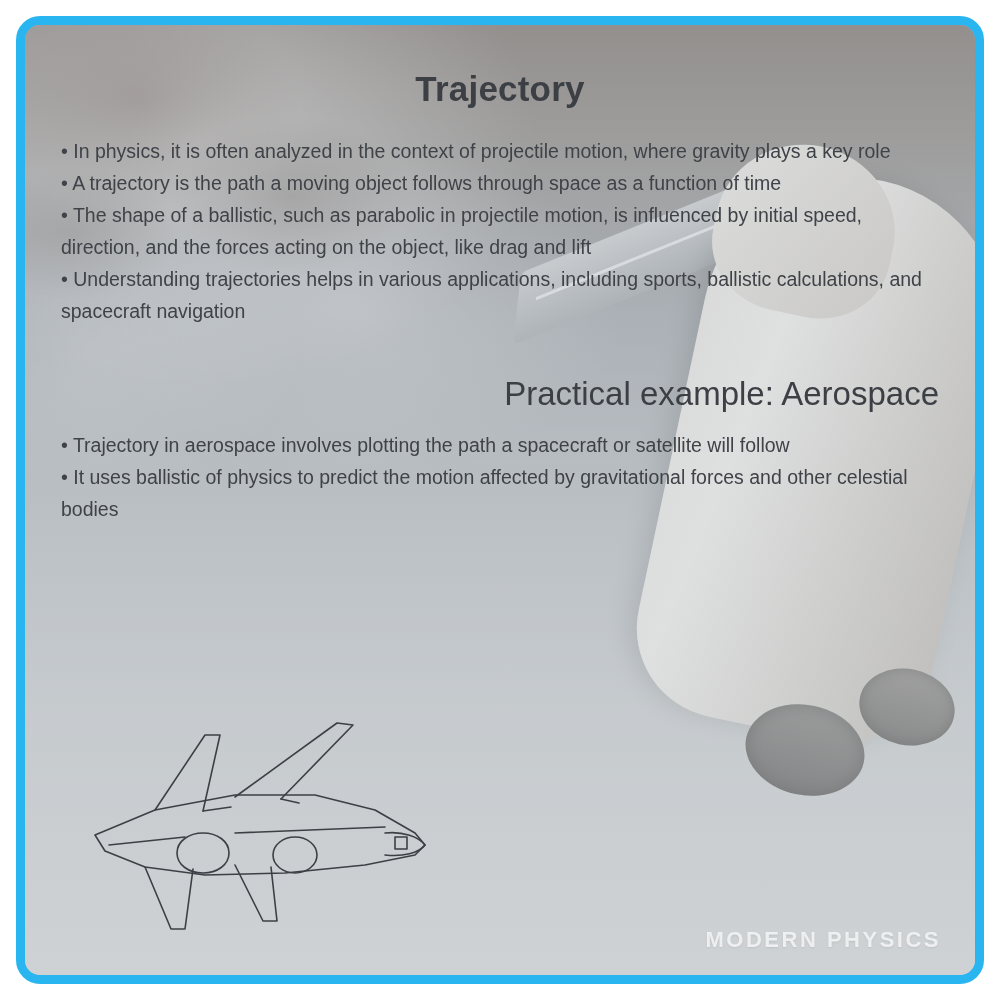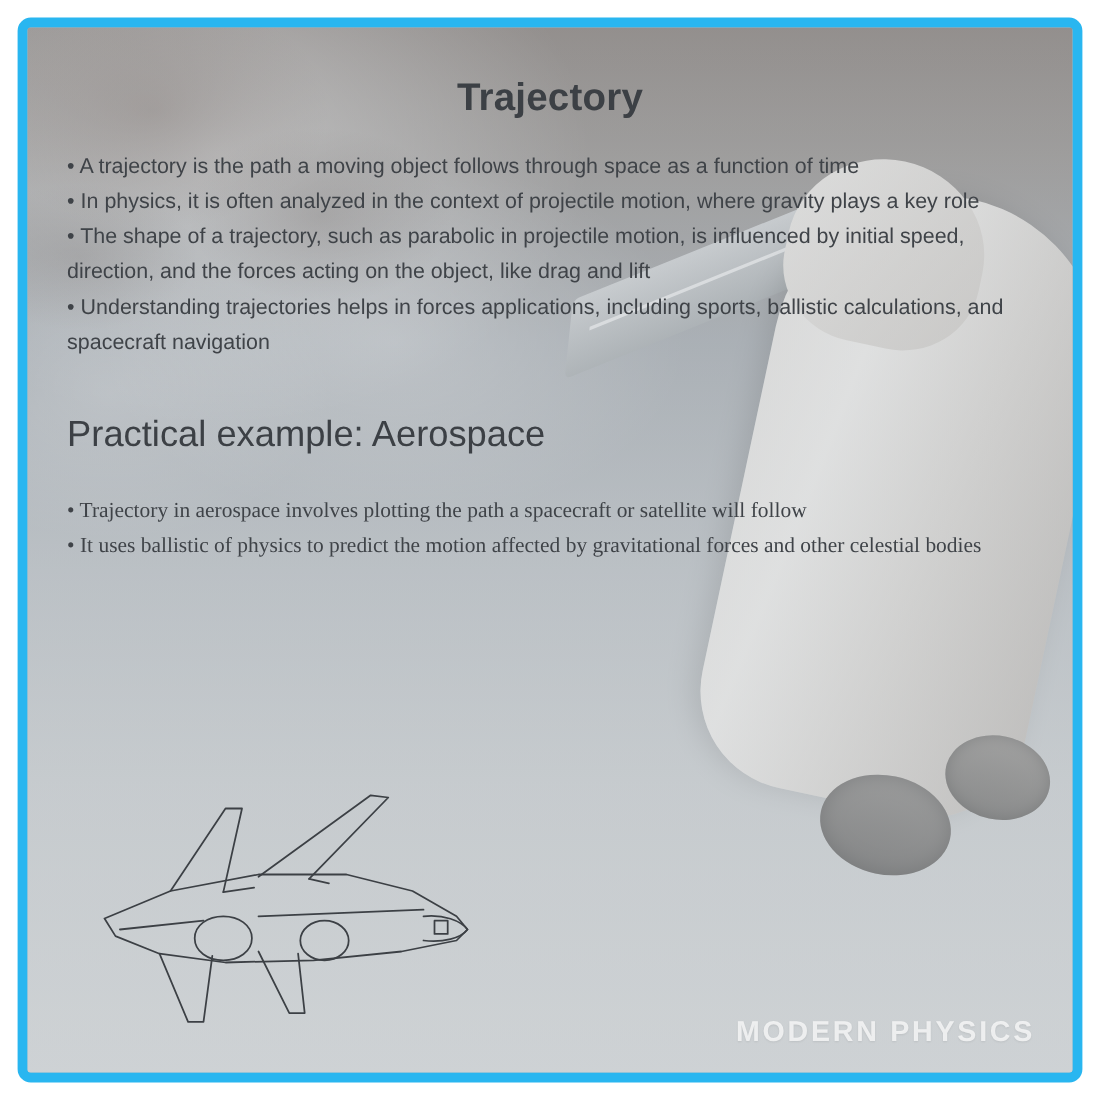--- a/index.html
+++ b/index.html
@@ -24,21 +24,21 @@
   }
 
   
   .frame {
     position: absolute;
     left: 16px;
     top: 16px;
     right: 16px;
     bottom: 16px;
     border: 9px solid #29b6f0;
-    border-radius: 12px;
+    border-radius: 24px;
     box-sizing: border-box;
     overflow: hidden;
     background: #b9c0c6;
   }
 
   
   .photo {
     position: absolute;
     inset: 0;
     background:
@@ -153,49 +153,48 @@
     margin: 14px 0 0 0;
     text-align: center;
     font-size: 35px;
     font-weight: bold;
     color: #3c4045;
     letter-spacing: 0.2px;
   }
 
   h2.subtitle {
     margin: 48px 0 0 0;
-    text-align: left;
+    text-align: right;
     font-size: 33px;
     font-weight: normal;
     color: #3c4045;
   }
 
   ul.bullets {
     list-style: none;
     margin: 26px 0 0 0;
     padding: 0;
   }
   ul.bullets li {
     font-size: 19.5px;
     line-height: 32px;
     color: #3f4348;
     margin: 0;
     padding: 0;
     text-indent: 0;
   }
   ul.bullets.second {
-    margin-top: 36px;
-    font-family: Liberation Serif, serif;
+    margin-top: 16px;
   }
 
   .watermark {
     position: absolute;
     right: 34px;
     bottom: 22px;
-    font-size: 26px;
+    font-size: 22px;
     font-weight: bold;
     letter-spacing: 2.5px;
     color: rgba(255,255,255,0.72);
     text-shadow: 0 1px 2px rgba(0,0,0,0.08);
   }
 
   .plane-sketch {
     position: absolute;
     left: 60px;
     bottom: 30px;
@@ -237,24 +236,24 @@
         <path d="M188 140 C188 130 198 122 210 122 C222 122 232 130 232 140 C232 150 222 158 210 158 C198 158 188 150 188 140 Z"></path>
         <path d="M24 130 L100 122"></path>
         <path d="M150 118 L300 112"></path>
       </g>
     </svg>
 
     <div class="content">
       <h1 class="title">Trajectory</h1>
 
       <ul class="bullets">
+        <li>• In physics, it is often analyzed in the context of projectile motion, where gravity plays a key role</li>
         <li>• A trajectory is the path a moving object follows through space as a function of time</li>
-        <li>• In physics, it is often analyzed in the context of projectile motion, where gravity plays a key role</li>
-        <li>• The shape of a trajectory, such as parabolic in projectile motion, is influenced by initial speed, direction, and the forces acting on the object, like drag and lift</li>
-        <li>• Understanding trajectories helps in forces applications, including sports, ballistic calculations, and spacecraft navigation</li>
+        <li>• The shape of a ballistic, such as parabolic in projectile motion, is influenced by initial speed, direction, and the forces acting on the object, like drag and lift</li>
+        <li>• Understanding trajectories helps in various applications, including sports, ballistic calculations, and spacecraft navigation</li>
       </ul>
 
       <h2 class="subtitle">Practical example: Aerospace</h2>
 
       <ul class="bullets second">
         <li>• Trajectory in aerospace involves plotting the path a spacecraft or satellite will follow</li>
         <li>• It uses ballistic of physics to predict the motion affected by gravitational forces and other celestial bodies</li>
       </ul>
     </div>
 

